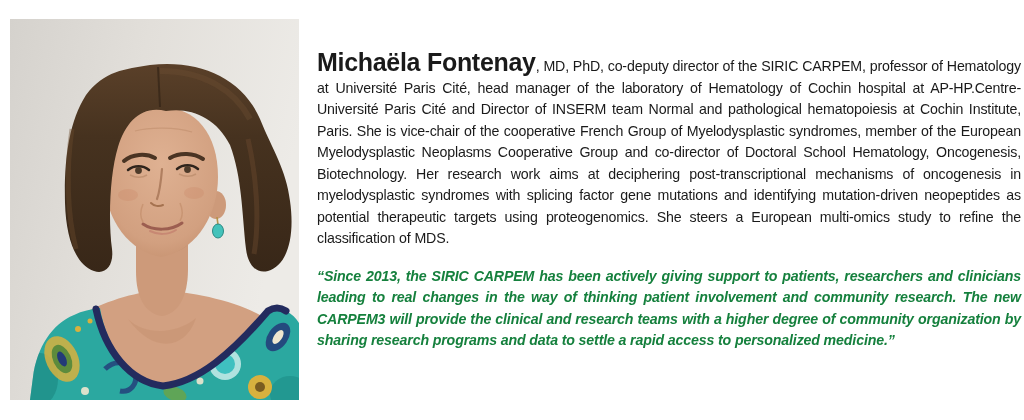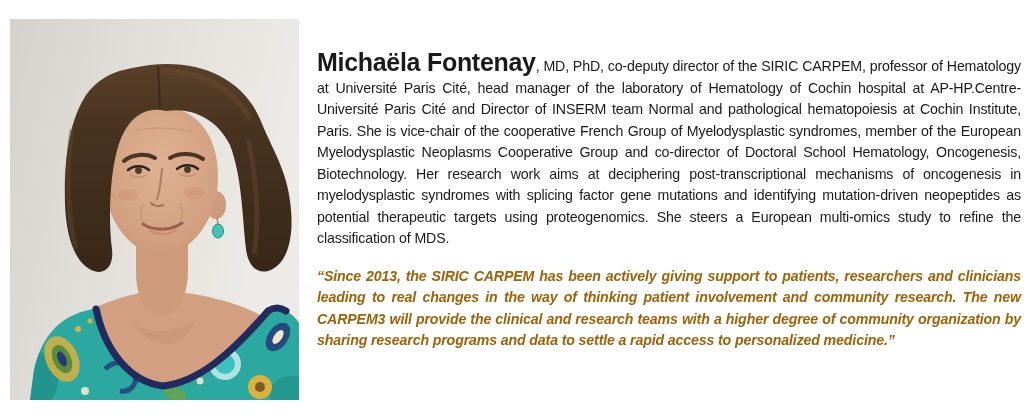--- a/index.html
+++ b/index.html
@@ -37,21 +37,21 @@
     line-height: 21.5px;
   }
   .quote {
     margin: 16px 0 0 0;
     font-size: 14.2px;
     line-height: 21.5px;
     letter-spacing: -0.15px;
     font-weight: 700;
     font-style: italic;
     text-align: justify;
-    color: #a16207;
+    color: #15803d;
   }
 </style>
 </head>
 <body>
 
 <div class="page">
 
   <figure class="photo">
     <svg viewBox="0 0 289 381" width="289" height="381" preserveAspectRatio="none" xmlns="http://www.w3.org/2000/svg" role="img">
       <defs>

